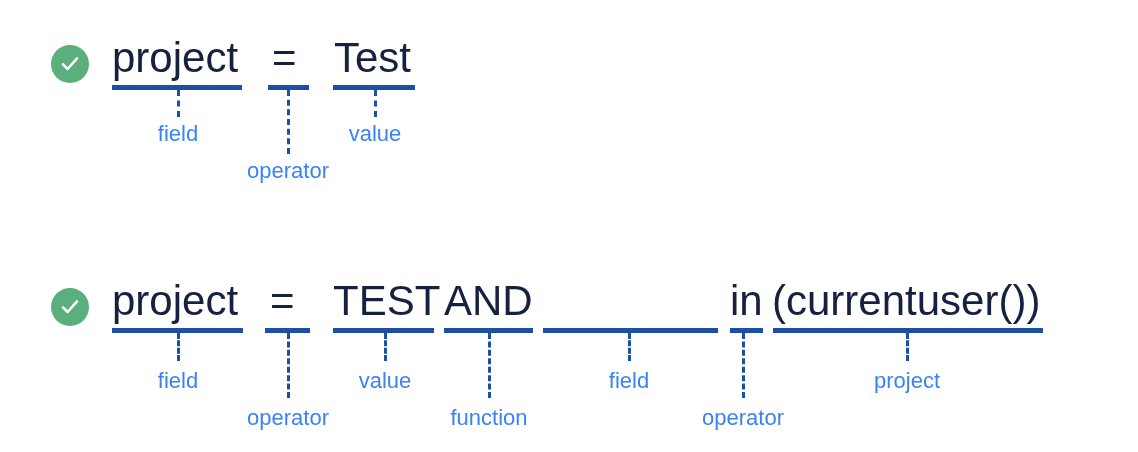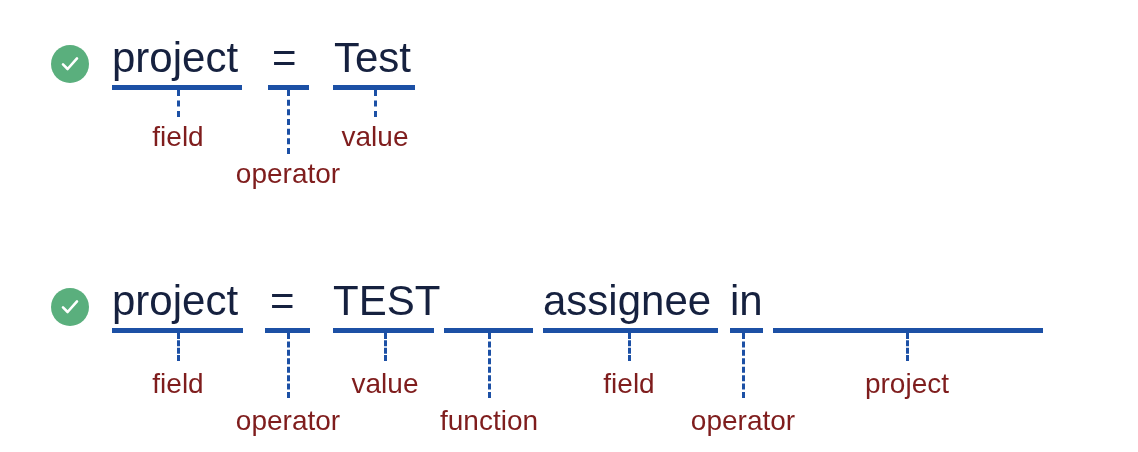--- a/index.html
+++ b/index.html
@@ -69,23 +69,23 @@
   
   .leader {
     position: absolute;
     width: 0;
     border-left: 3px dashed #1c50a5;
   }
 
   
   .anno-label {
     position: absolute;
-    color: #7f1d1d;
+    color: #3b82f6;
     font-family: "Liberation Sans", sans-serif;
-    font-size: 28px;
+    font-size: 22px;
     font-weight: 400;
     line-height: 1;
     white-space: pre;
     transform: translateX(-50%);
   }
 </style>
 </head>
 <body>
 
 <div class="diagram-root">
@@ -119,22 +119,23 @@
 
     <div class="check-icon">
       <svg width="24" height="24" viewBox="0 0 24 24" aria-hidden="true">
         <path d="M5 12.4 L9.6 17 L19 6.4" fill="none" stroke="#ffffff" stroke-width="2.6" stroke-linecap="round" stroke-linejoin="round"></path>
       </svg>
     </div>
 
     <div class="token" style="left:112px">project</div>
     <div class="token" style="left:270px">=</div>
     <div class="token" style="left:333px">TEST</div>
-    <div class="token" style="left:543px">assignee</div>
+    <div class="token" style="left:444px">AND</div>
     <div class="token" style="left:730px">in</div>
+    <div class="token" style="left:772px">(currentuser())</div>
 
     <div class="underline" style="left:112px;width:131px"></div>
     <div class="underline" style="left:265px;width:45px"></div>
     <div class="underline" style="left:333px;width:101px"></div>
     <div class="underline" style="left:444px;width:89px"></div>
     <div class="underline" style="left:543px;width:175px"></div>
     <div class="underline" style="left:730px;width:33px"></div>
     <div class="underline" style="left:773px;width:270px"></div>
 
     <div class="leader" style="left:177px;top:85px;height:28px"></div>

